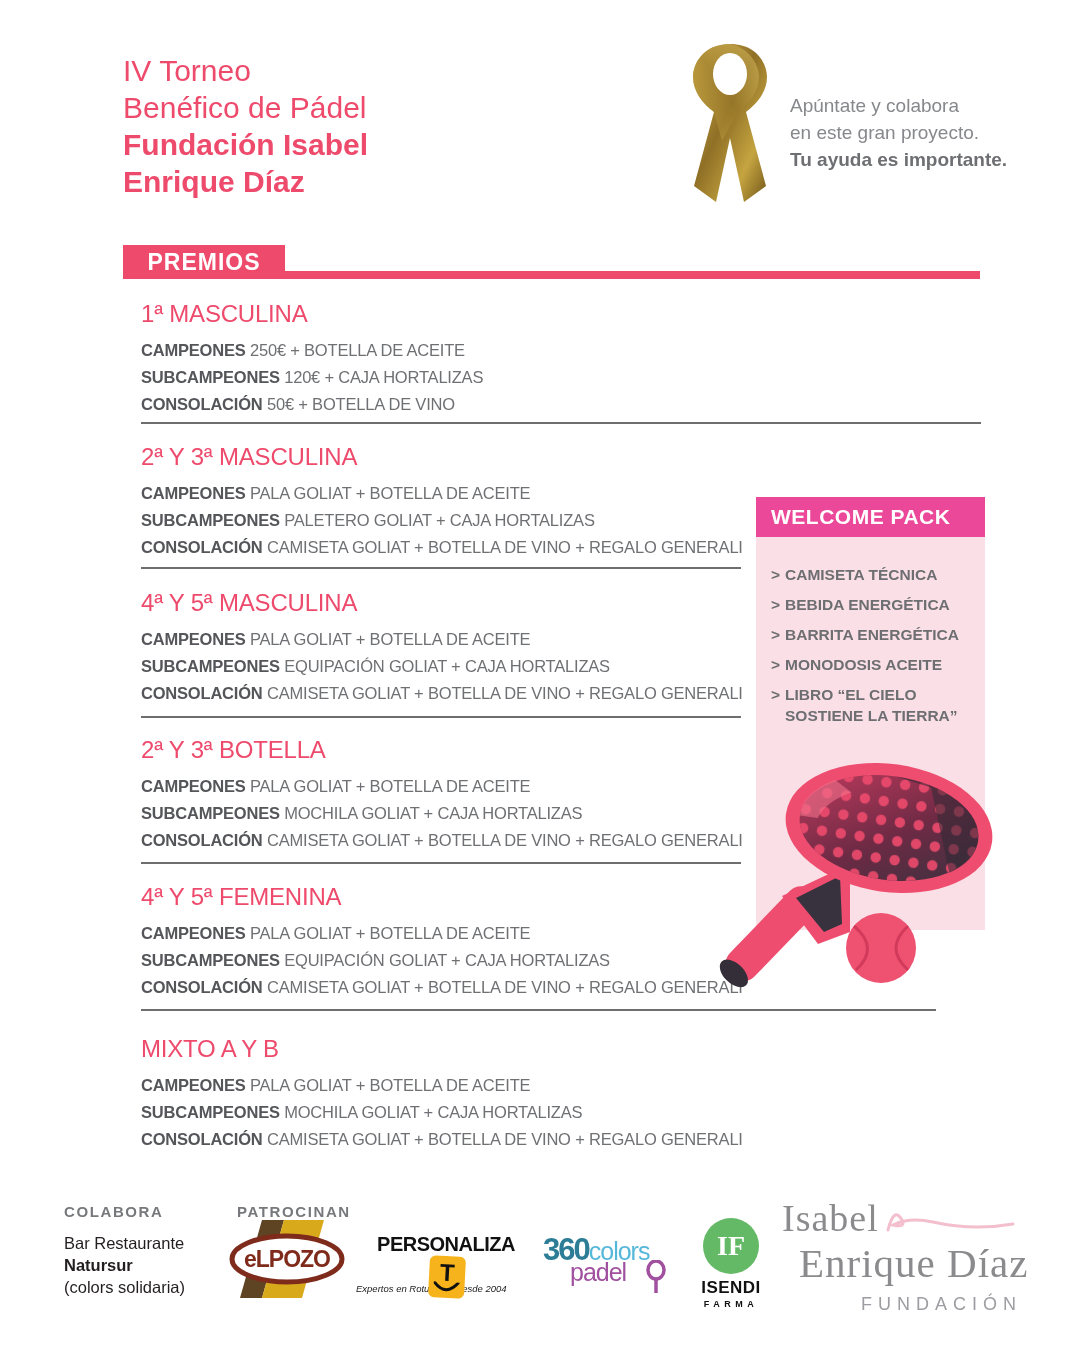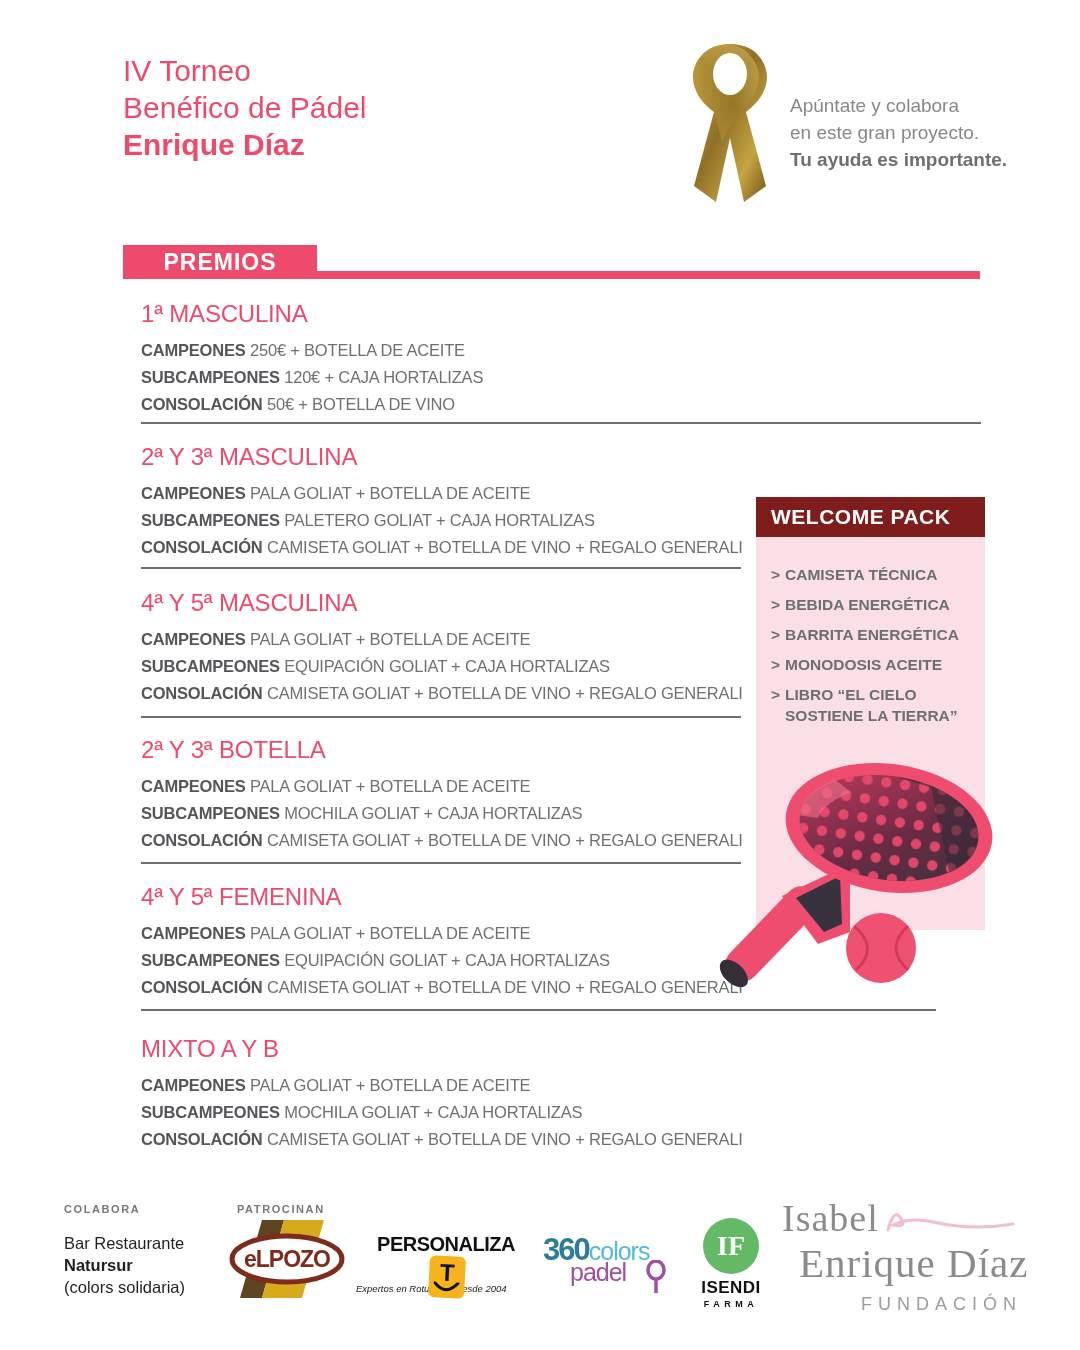--- a/index.html
+++ b/index.html
@@ -9,47 +9,47 @@
   }
   
   .title{position:absolute;left:123px;top:52px;font-size:30px;line-height:37px;color:#EE4A6C;}
   .title .t-light{font-weight:400;display:block;}
   .title .t-bold{font-weight:700;display:block;}
   .ribbon-wrap{position:absolute;left:680px;top:40px;width:100px;height:168px;}
   .tagline{position:absolute;left:790px;top:92px;font-size:19px;line-height:27px;color:#87888C;}
   .tagline .tg-bold{font-weight:700;color:#6E6F72;}
 
   
-  .premios-box{position:absolute;left:123px;top:245px;width:194px;height:34px;background:#EE4A6C;
+  .premios-box{position:absolute;left:123px;top:245px;width:162px;height:34px;background:#EE4A6C;
     color:#ffffff;font-weight:700;font-size:23px;letter-spacing:1px;text-align:center;line-height:34px;}
   .premios-bar{position:absolute;left:285px;top:271px;width:695px;height:8px;background:#EE4A6C;}
 
   
   .section{position:absolute;left:141px;width:620px;}
   .sec-title{margin:0 0 9px 0;font-size:24px;font-weight:400;color:#EE4A6C;letter-spacing:-0.2px;}
   .sec-row{font-size:16.5px;line-height:27px;letter-spacing:-0.2px;white-space:nowrap;}
   .sec-row .lbl{font-weight:700;color:#55565A;}
   .sec-row .val{font-weight:500;color:#6F7073;}
   .s1{top:300px;} .s2{top:443px;} .s3{top:589px;} .s4{top:736px;} .s5{top:883px;} .s6{top:1035px;}
   .rule{position:absolute;left:141px;height:0;border-top:2px solid #6D6E70;}
   .r1{top:422px;width:840px;} .r2{top:567px;width:600px;} .r3{top:716px;width:600px;}
   .r4{top:862px;width:600px;} .r5{top:1009px;width:795px;}
 
   
-  .pack-head{position:absolute;left:756px;top:497px;width:229px;height:52px;background:#7f1d1d;
+  .pack-head{position:absolute;left:756px;top:497px;width:229px;height:52px;background:#ec4899;
     color:#ffffff;font-weight:700;font-size:21px;letter-spacing:0.5px;line-height:40px;padding-left:15px;box-sizing:border-box;}
   .pack-body{position:absolute;left:756px;top:537px;width:229px;height:393px;background:#FAE0E6;
     box-sizing:border-box;padding:27px 0 0 15px;}
   .pack-item{display:flex;margin-bottom:9px;color:#6D6E71;font-weight:700;font-size:15.5px;line-height:21px;}
   .pack-item .chev{width:14px;flex:0 0 14px;}
   .pack-item .pk-txt{width:178px;}
   .racket-wrap{position:absolute;left:700px;top:736px;width:315px;height:262px;z-index:5;}
 
   
-  .mini-label{position:absolute;font-size:11px;font-weight:600;letter-spacing:1.6px;color:#77787B;}
+  .mini-label{position:absolute;font-size:15px;font-weight:600;letter-spacing:1.6px;color:#77787B;}
   .lab-colabora{left:64px;top:1203px;}
   .lab-patrocinan{left:237px;top:1203px;}
   .colabora-txt{position:absolute;left:64px;top:1232px;font-size:16.5px;line-height:22px;color:#231F20;}
   .colabora-txt .c-bold{font-weight:700;display:block;}
   .colabora-txt span{display:block;}
 
   .elpozo{position:absolute;left:228px;top:1220px;width:118px;height:78px;}
   .personaliza{position:absolute;left:356px;top:1233px;width:180px;}
   .pz-row{display:flex;align-items:center;flex-direction:column;}
   .pz-name{font-size:20px;font-weight:800;color:#111111;letter-spacing:-0.5px;}
@@ -84,20 +84,21 @@
     font-family:"Liberation Sans",sans-serif;font-weight:400;}
 </style>
 </head>
 <body>
 
 <div id="poster">
 
   <div class="title">
     <span class="t-light">IV Torneo</span>
     <span class="t-light">Benéfico de Pádel</span>
+    <span class="t-bold">Fundación Isabel</span>
     <span class="t-bold">Enrique Díaz</span>
   </div>
 
   <div class="ribbon-wrap">
     <svg width="100" height="168" viewBox="0 0 100 168">
       <defs>
         <linearGradient id="gold1" x1="0" y1="0" x2="1" y2="1">
           <stop offset="0" stop-color="#D9B44E"></stop>
           <stop offset="0.45" stop-color="#8F7026"></stop>
           <stop offset="0.75" stop-color="#C5A440"></stop>

